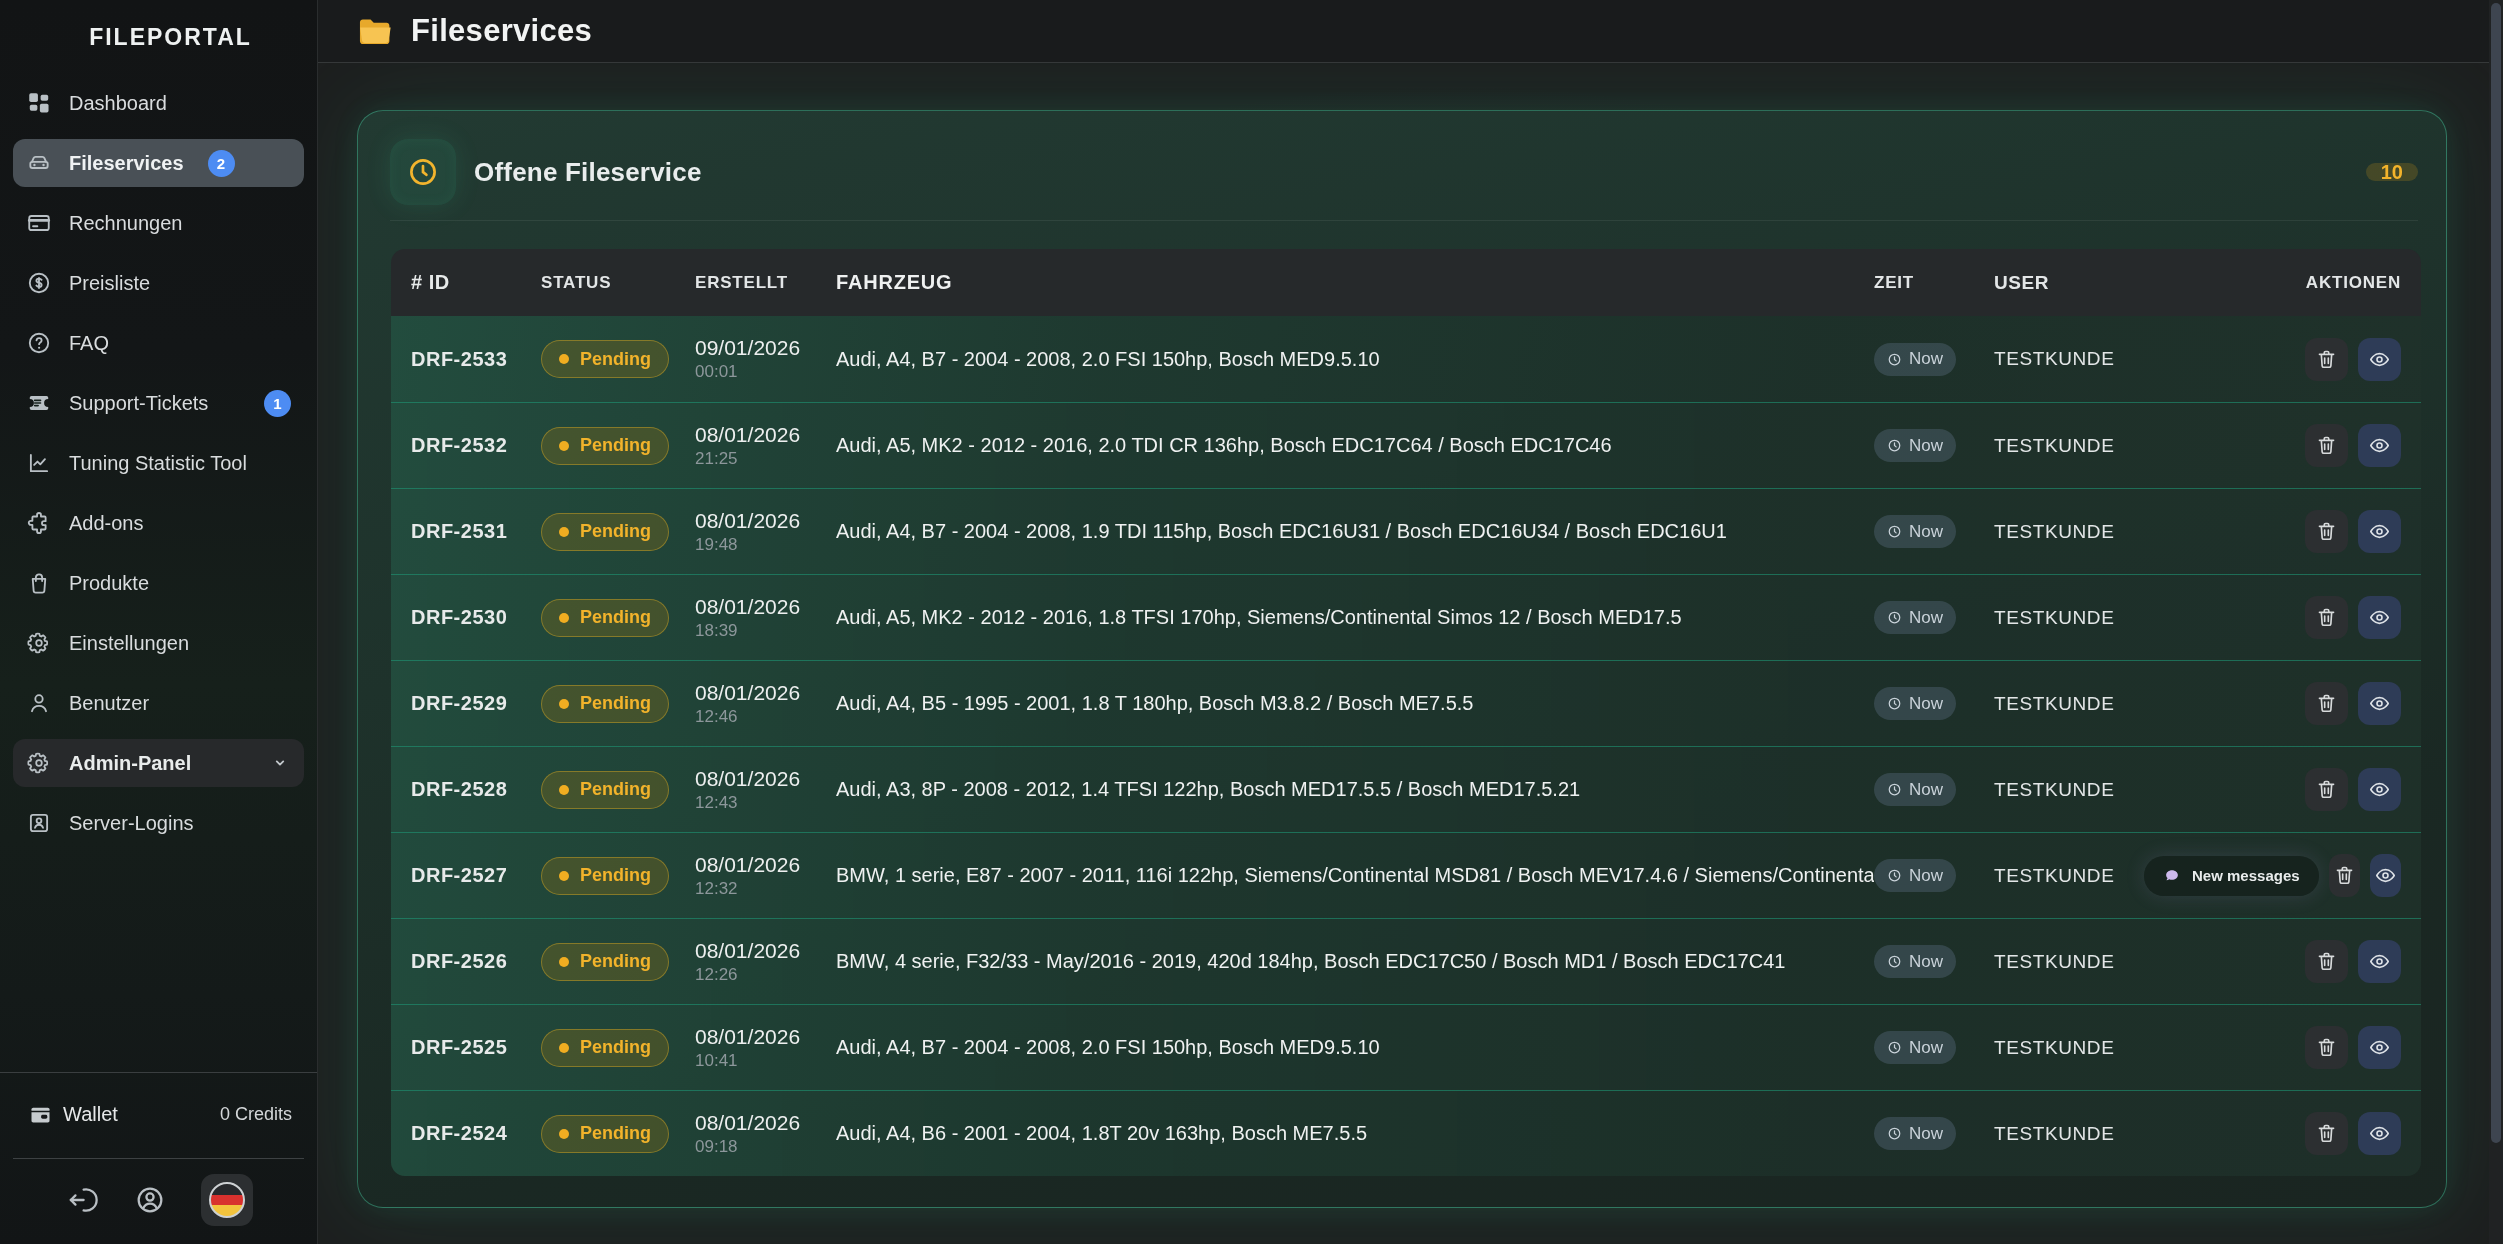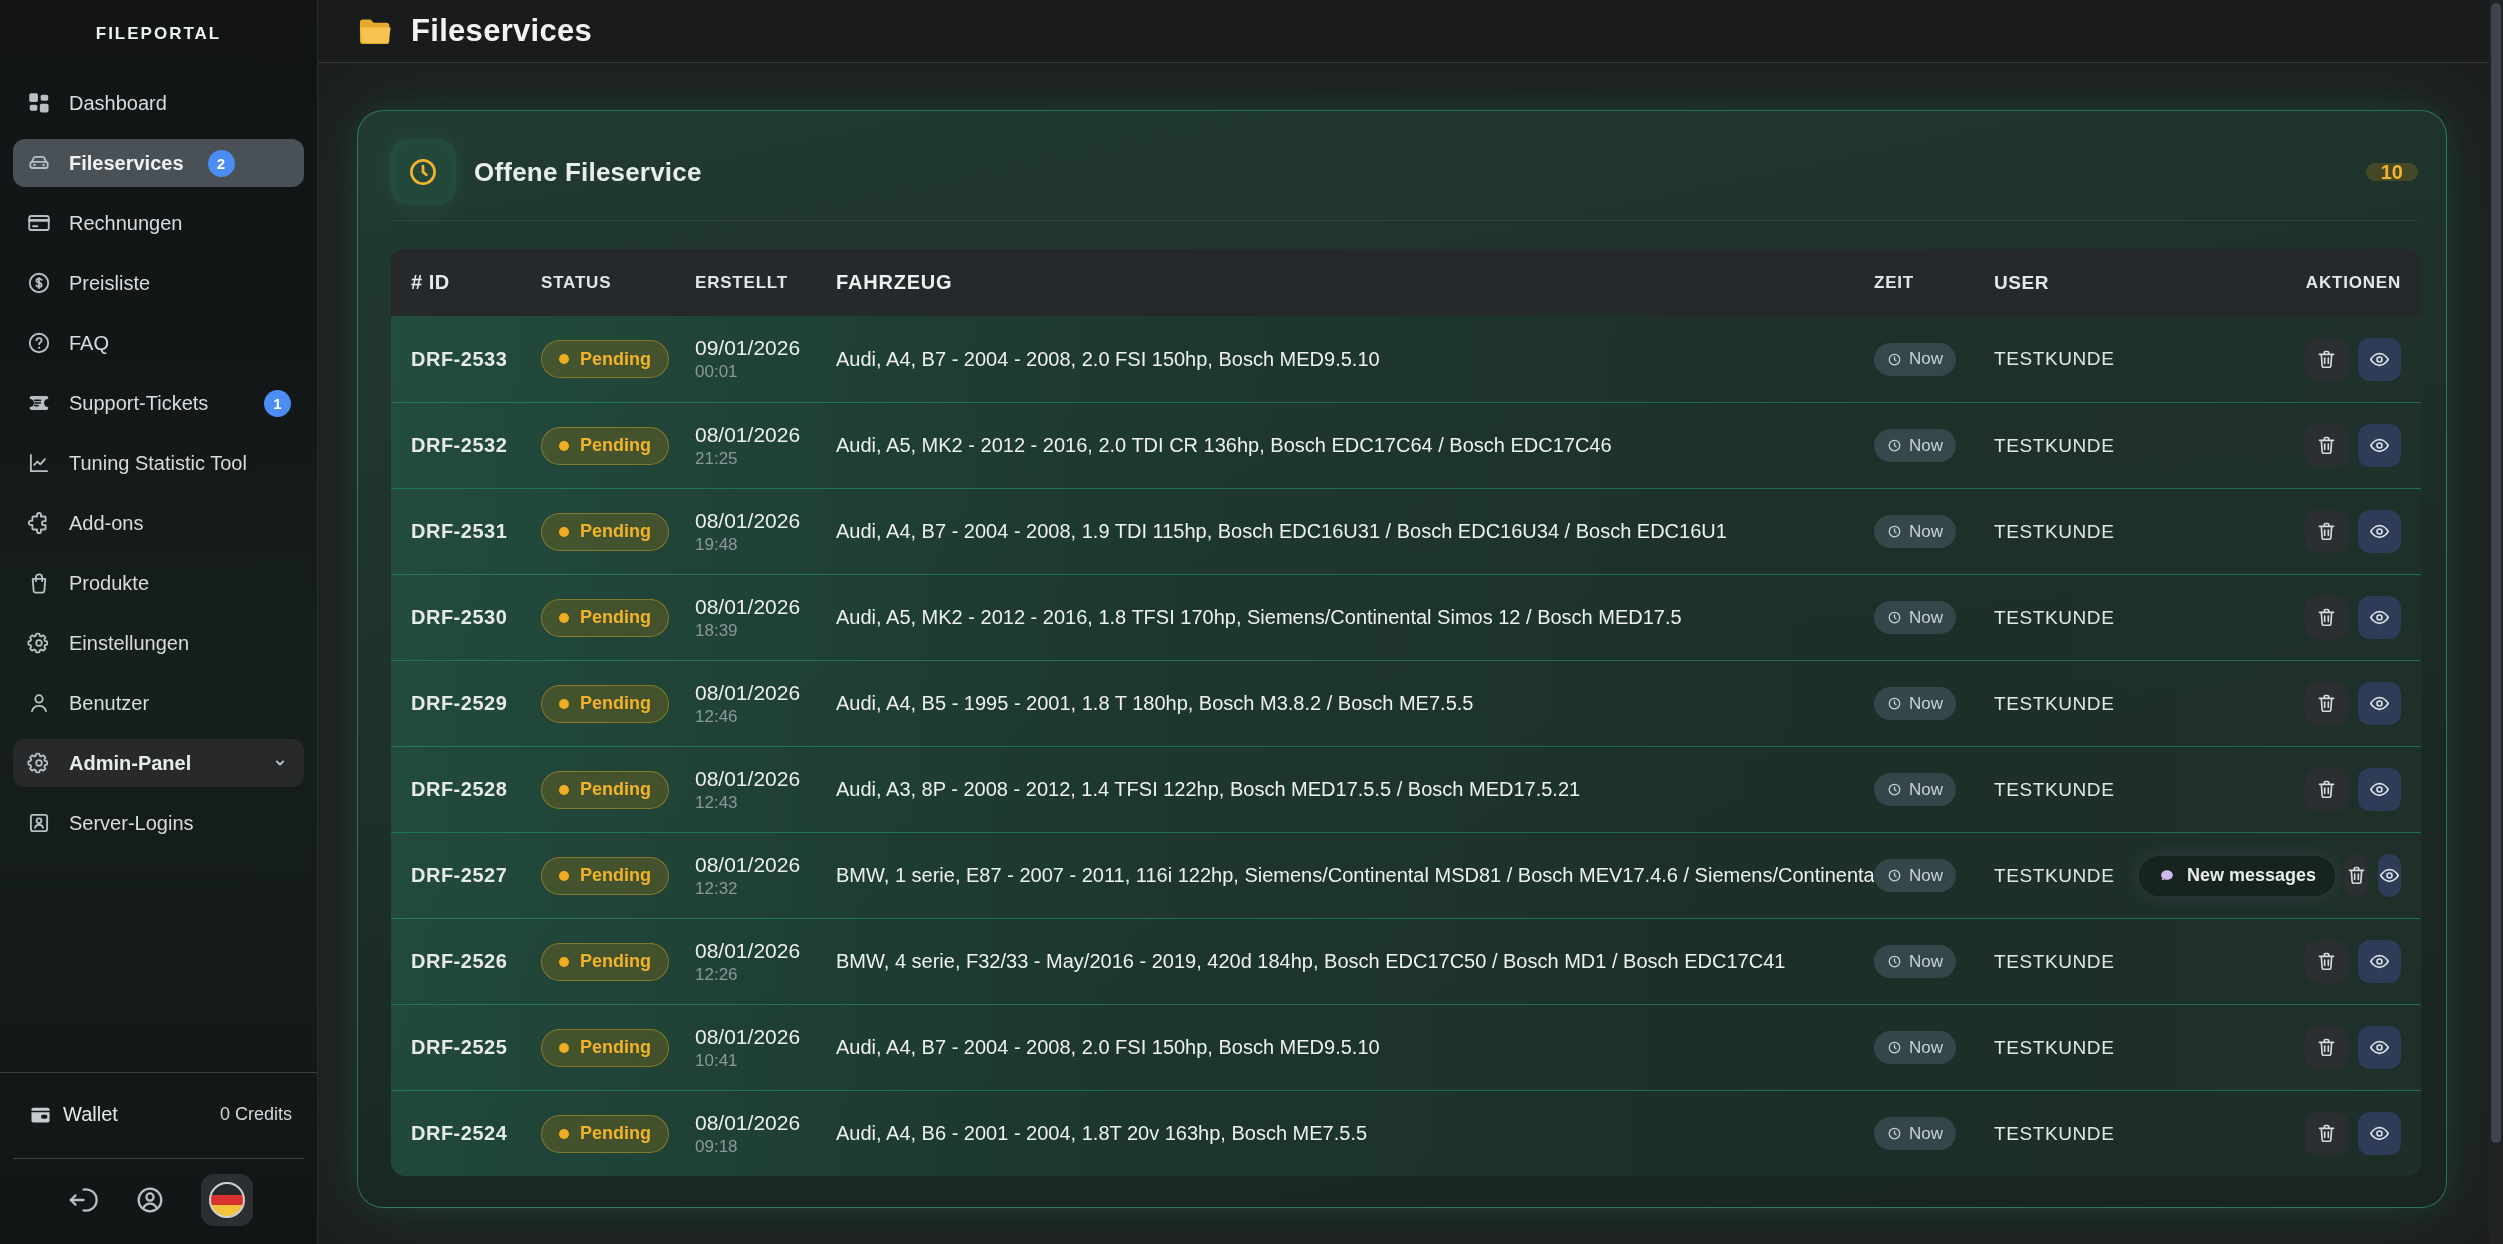--- a/index.html
+++ b/index.html
@@ -13,22 +13,22 @@
   svg { display:block; }
 
   
   .sidebar {
     position:absolute; left:0; top:0; width:318px; height:1244px;
     background:linear-gradient(180deg,#121415 0%,#131617 28%,#16201b 55%,#141a19 80%,#121516 100%);
     border-right:1px solid #2a2d2e;
     z-index:5;
   }
   .brand {
-    position:absolute; top:24px; left:0; width:100%;
-    text-align:center; font-size:17px; font-weight:700;
+    position:absolute; top:24px; left:12px; width:100%;
+    text-align:center; font-size:23px; font-weight:700;
     letter-spacing:2px; color:#eef1f1;
   }
   .nav { position:absolute; top:79px; left:13px; right:13px; display:flex; flex-direction:column; gap:12px; }
   .nav-item {
     height:48px; display:flex; align-items:center; gap:17px;
     padding:0 13px; border-radius:12px; color:#b9c0c5; cursor:pointer;
   }
   .nav-lbl { font-size:20px; color:#d9dcde; white-space:nowrap; }
   .nav-item.active-main { background:#495056; }
   .nav-item.active-main .nav-lbl { color:#f0f2f3; font-weight:600; }
@@ -139,21 +139,21 @@
     height:33px; padding:0 13px; border-radius:17px;
     background:rgba(104,122,145,.32); color:#c9d2d9; font-size:17px;
   }
   .pill-now svg { width:15px; height:15px; }
 
   .msg-badge {
     display:inline-flex; align-items:center; gap:11px;
     height:40px; padding:0 19px; border-radius:20px;
     background:rgba(20,30,26,.72);
     box-shadow:0 0 20px rgba(165,145,215,.16);
-    color:#e9ecec; font-size:18px; font-weight:600; white-space:nowrap;
+    color:#e9ecec; font-size:15px; font-weight:600; white-space:nowrap;
   }
   .msg-badge svg { width:18px; height:18px; }
 
   .btn-sq {
     width:43px; height:43px; border-radius:12px;
     display:flex; align-items:center; justify-content:center; cursor:pointer;
   }
   .btn-trash { background:#2c2f31; color:#d8dbdc; }
   .btn-eye   { background:#2e3c57; color:#dde1e6; }
   .btn-sq svg { width:23px; height:23px; }

